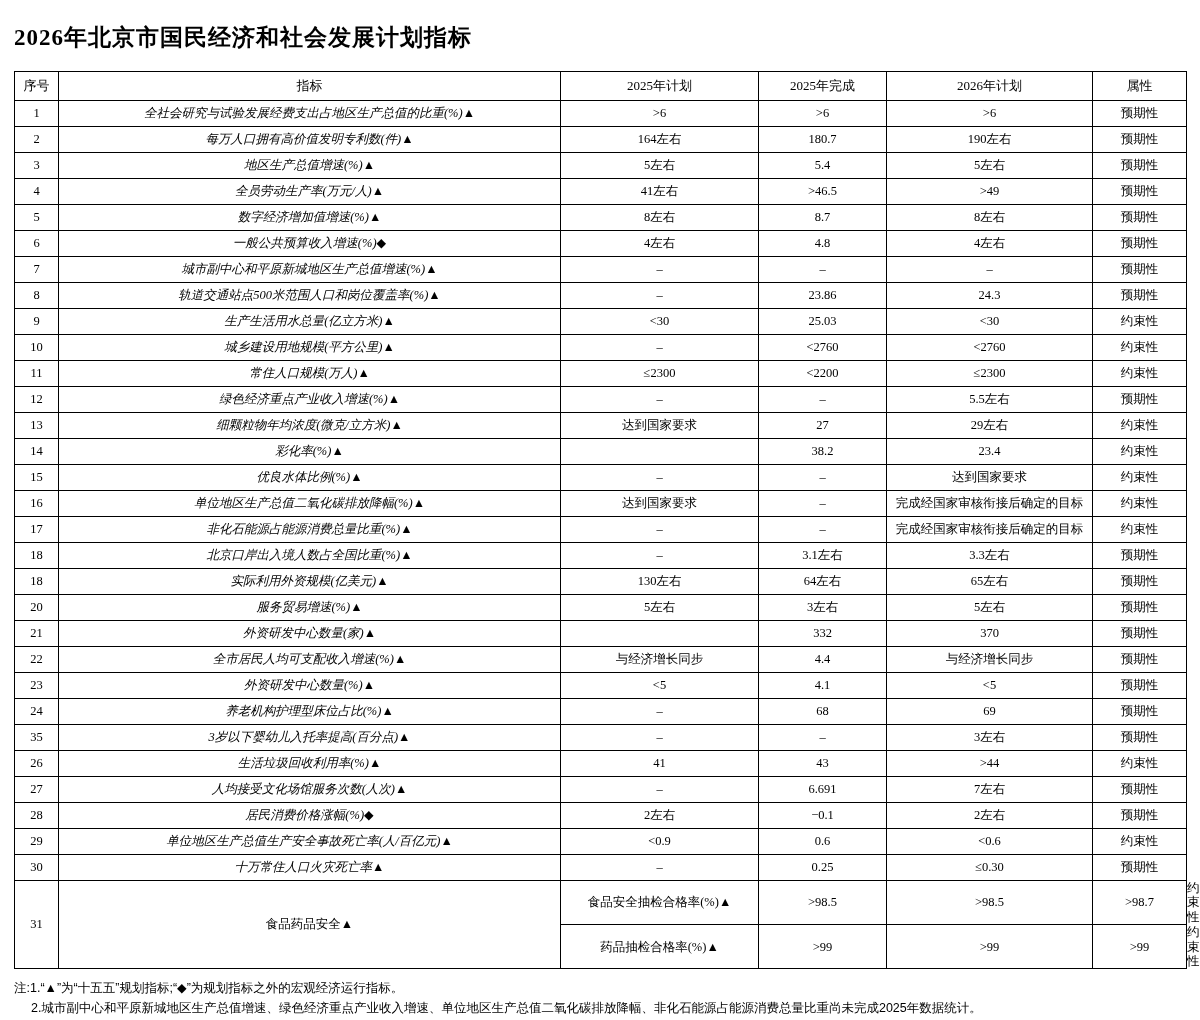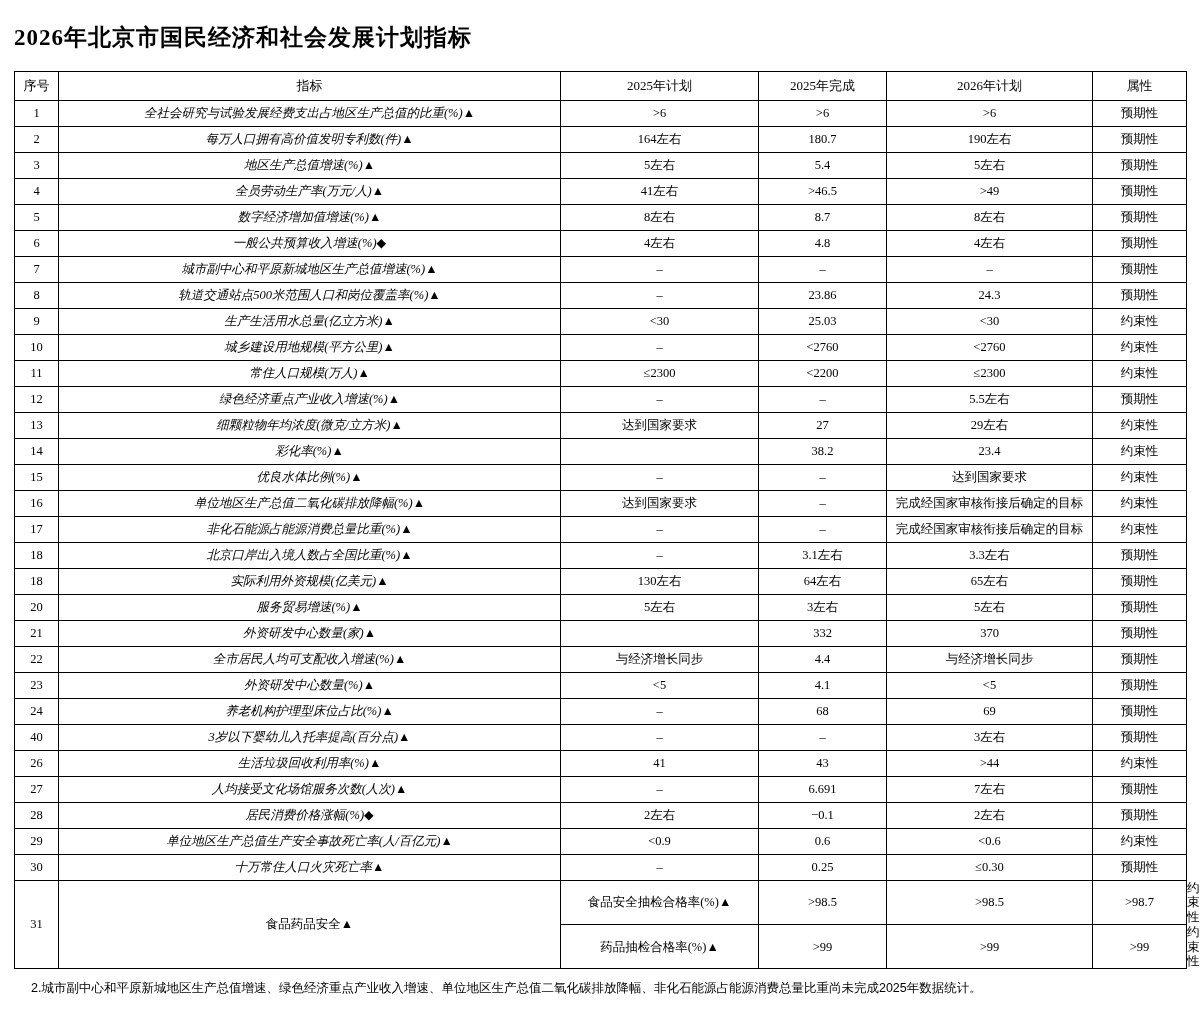--- a/index.html
+++ b/index.html
@@ -285,21 +285,21 @@
         </tr>
         <tr>
           <td>24</td>
           <td class="ind-cell">养老机构护理型床位占比(%)▲</td>
           <td>–</td>
           <td>68</td>
           <td>69</td>
           <td>预期性</td>
         </tr>
         <tr>
-          <td>40</td>
+          <td>35</td>
           <td class="ind-cell">3岁以下婴幼儿入托率提高(百分点)▲</td>
           <td>–</td>
           <td>–</td>
           <td>3左右</td>
           <td>预期性</td>
         </tr>
         <tr>
           <td>26</td>
           <td class="ind-cell">生活垃圾回收利用率(%)▲</td>
           <td>41</td>
@@ -352,17 +352,18 @@
           <td>药品抽检合格率(%)▲</td>
           <td>&gt;99</td>
           <td>&gt;99</td>
           <td>&gt;99</td>
           <td>约束性</td>
         </tr>
       </tbody>
   </table>
 
   <div class="notes">
+    <div class="n1">注:1.“▲”为“十五五”规划指标;“◆”为规划指标之外的宏观经济运行指标。</div>
     <div class="n2">2.城市副中心和平原新城地区生产总值增速、绿色经济重点产业收入增速、单位地区生产总值二氧化碳排放降幅、非化石能源占能源消费总量比重尚未完成2025年数据统计。</div>
 
   </div>
 
 </div>
 
 </body></html>

